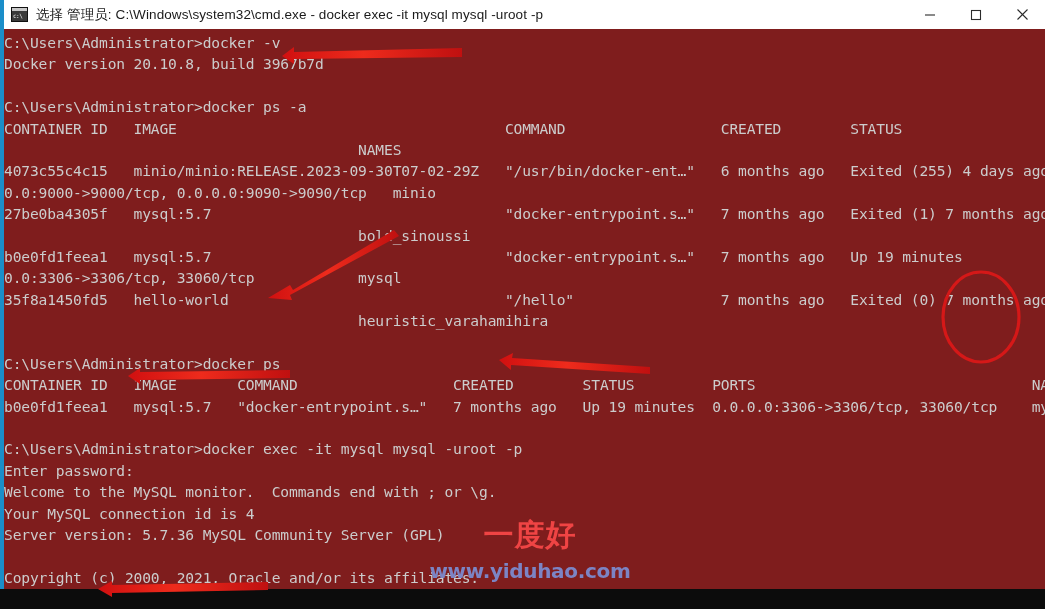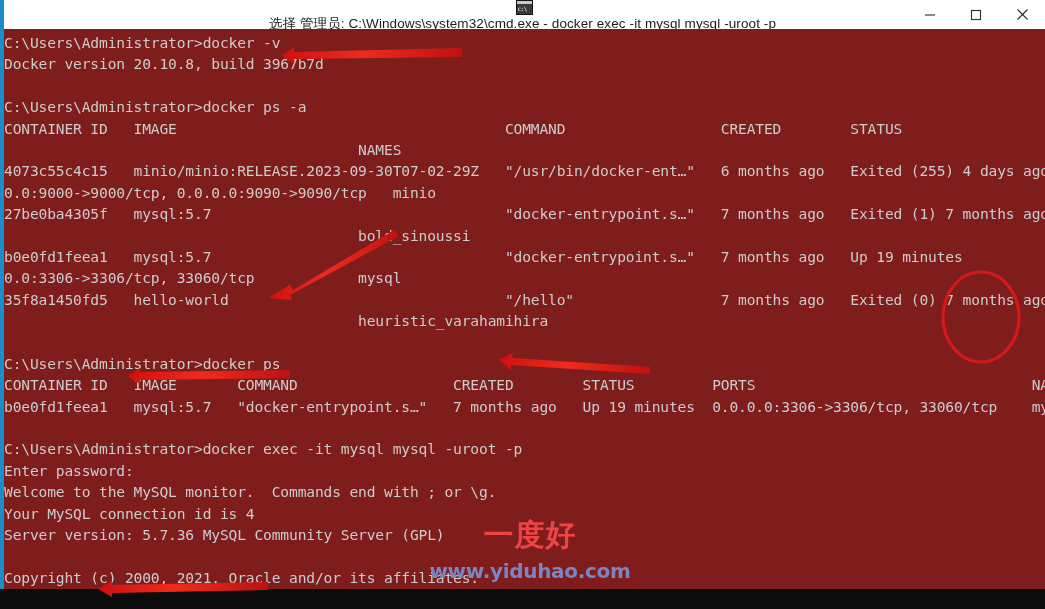--- a/index.html
+++ b/index.html
@@ -21,21 +21,20 @@
   
   .titlebar {
     position: absolute;
     top: 0; left: 0;
     width: 1045px;
     height: 29px;
     background: #ffffff;
     display: flex;
     align-items: center;
     box-sizing: border-box;
-    flex-direction: column;
   }
   .tb-left-accent {
     position: absolute;
     left: 0; top: 0;
     width: 4px; height: 29px;
     background: #1b8ec9;
   }
   .tb-icon {
     width: 17px;
     height: 15px;

